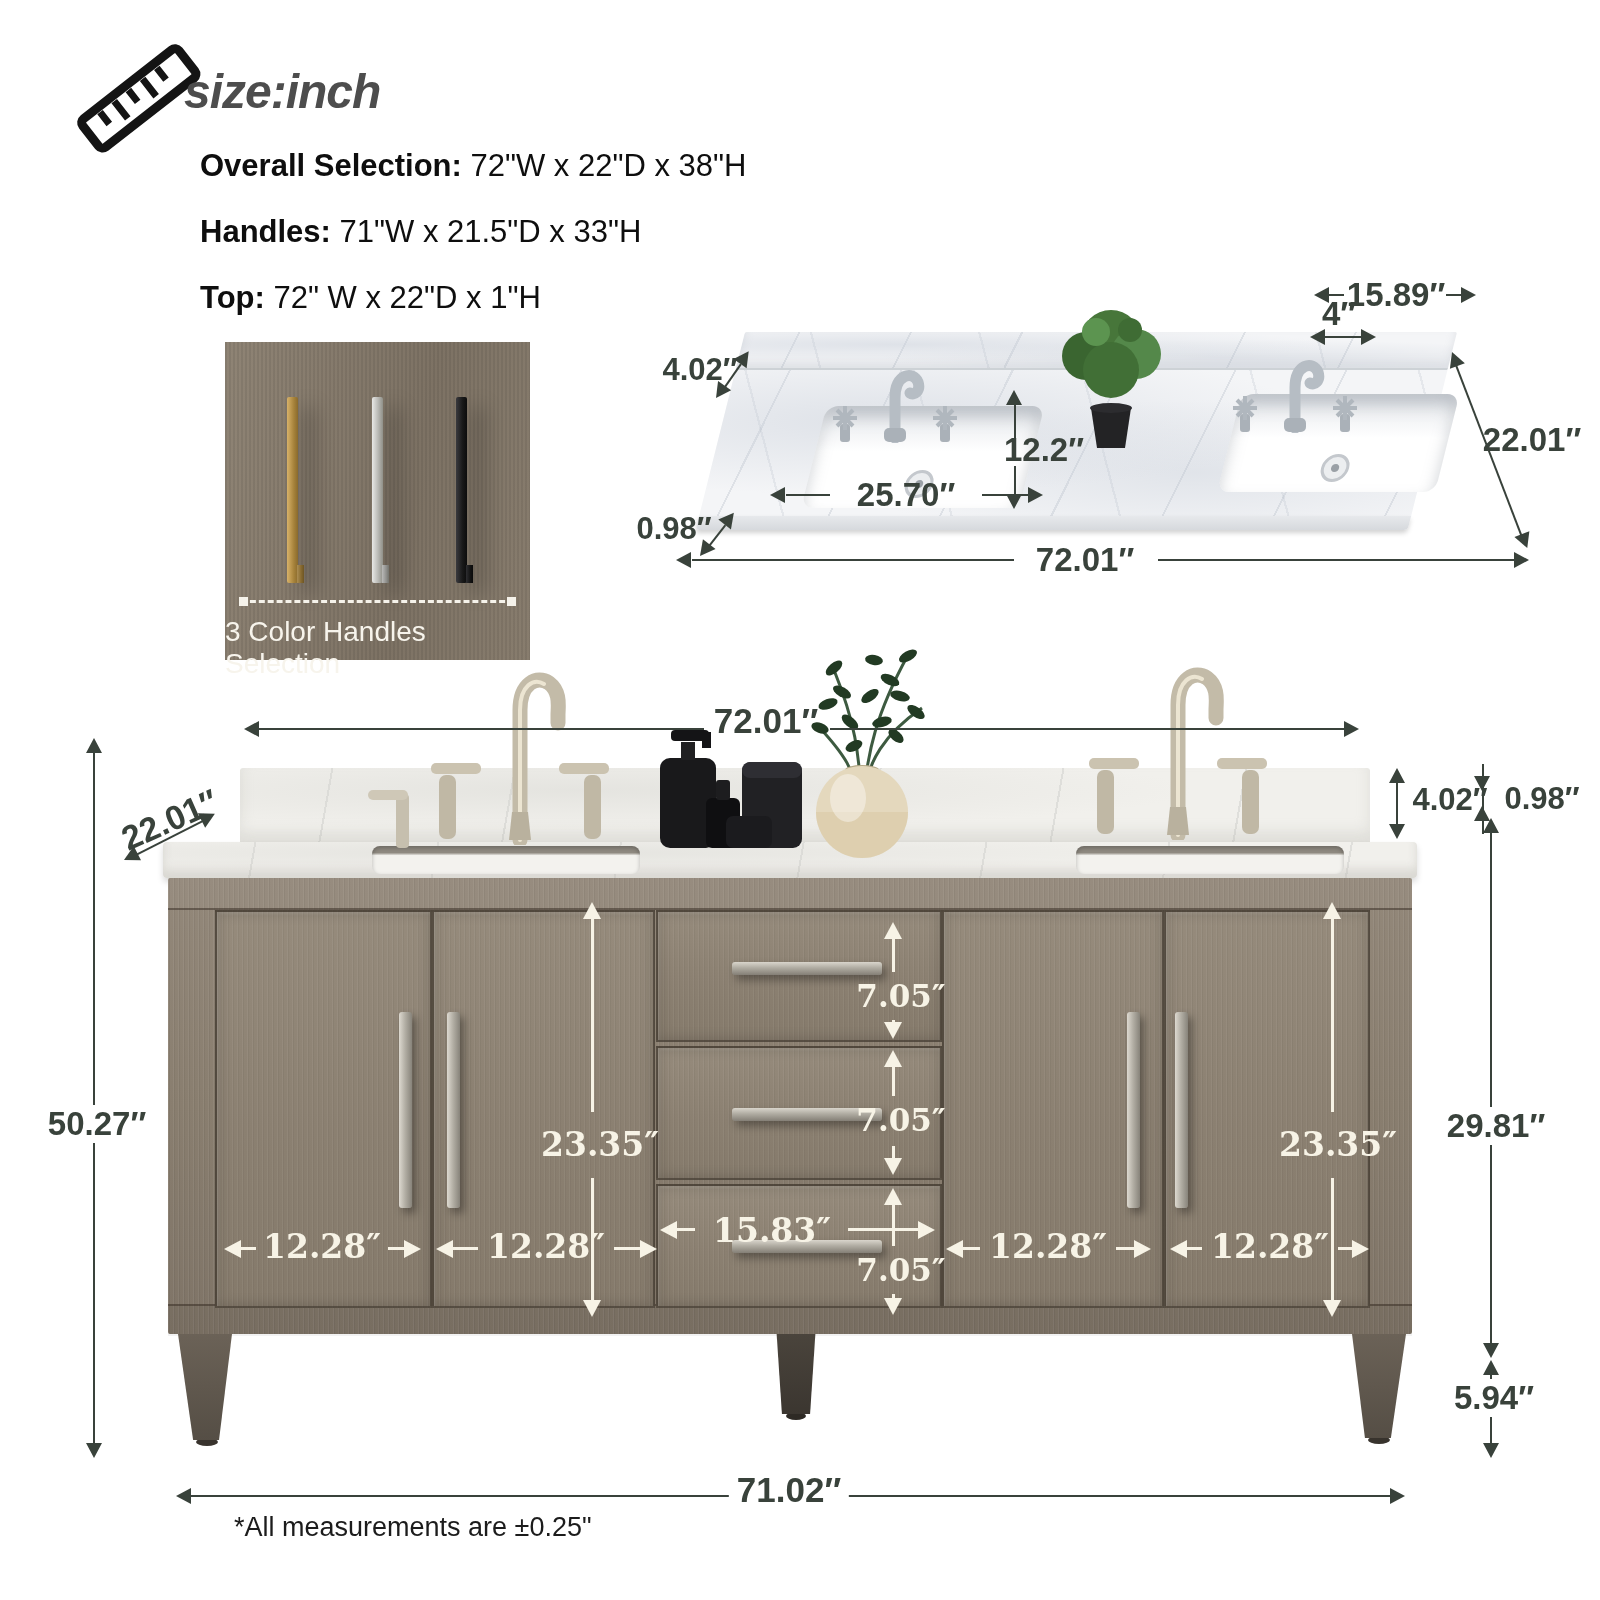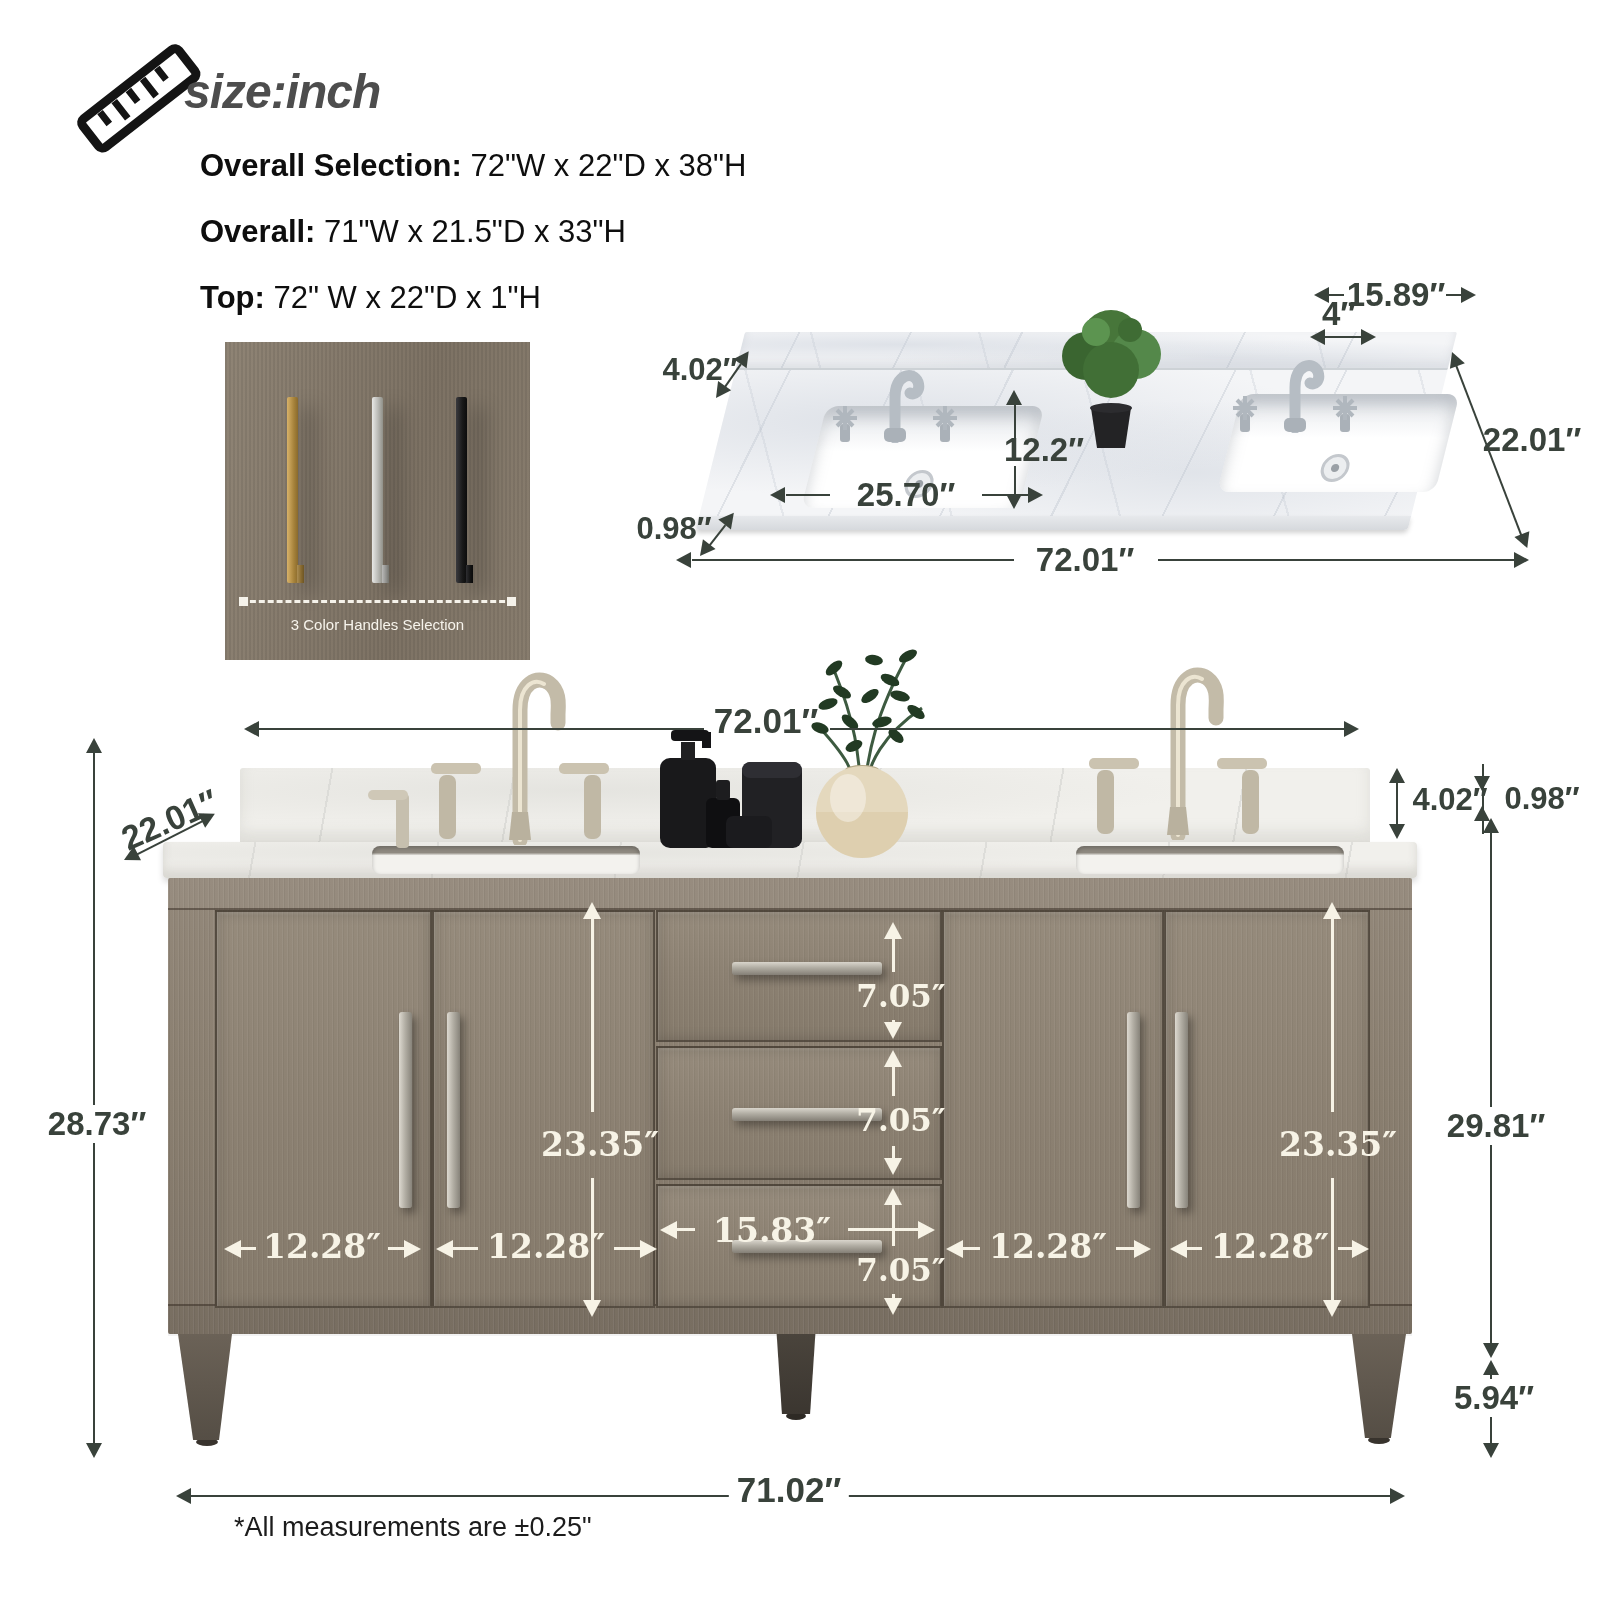--- a/index.html
+++ b/index.html
@@ -52,35 +52,35 @@
       <rect x="20" y="47" width="122" height="36" rx="5" fill="#fff" stroke="#141414" stroke-width="9"></rect>
       <path d="M42,52 v15 M60,52 v22 M78,52 v15 M96,52 v22 M114,52 v15" stroke="#141414" stroke-width="7" fill="none"></path>
     </g>
   </svg>
   <div class="abs" style="left:184px;top:64px;font-size:48px;font-style:italic;font-weight:800;color:#4d4d4d;letter-spacing:-1px;">size:inch</div>
 
   <div class="spec" style="top:148px;">
     <b>Overall Selection:</b><span> 72"W x 22"D x 38"H</span>
   </div>
   <div class="spec" style="top:214px;">
-    <b>Overall:</b><span> 71"W x 21.5"D x 33"H</span>
+    <b>Handles:</b><span> 71"W x 21.5"D x 33"H</span>
   </div>
   <div class="spec" style="top:280px;">
     <b>Top:</b><span> 72" W x 22"D x 1"H</span>
   </div>
 
   <div class="abs" style="left:225px;top:342px;width:305px;height:318px;background:repeating-linear-gradient(90deg,rgba(0,0,0,.07) 0 2px,transparent 2px 4px),linear-gradient(100deg,#8f8475,#7d7264 60%,#887d6e);">
     <div class="sel-handle" style="left:62px;background:linear-gradient(90deg,#d8b269,#a8843c 60%,#8a6a2c);"></div>
     <div class="sel-handle" style="left:147px;background:linear-gradient(90deg,#e8e8e6,#b9b9b5 55%,#909088);"></div>
     <div class="sel-handle" style="left:231px;background:linear-gradient(90deg,#3a3a3e,#191919 60%,#0c0c0c);"></div>
     <div class="abs" style="left:16px;right:16px;top:258px;border-top:3px dashed #f5f2ea;">
       <div class="sq" style="left:-2px;"></div>
       <div class="sq" style="right:-2px;"></div>
     </div>
-    <div class="abs" style="left:0;right:0;top:274px;text-align:center;font-size:15px;color:#f7f4ec;">3 Color Handles Selection</div>
+    <div class="abs" style="left:0;right:0;top:274px;font-size:28px;color:#f7f4ec;">3 Color Handles Selection</div>
   </div>
 
   <div class="abs" style="left:745px;top:332px;width:712px;height:198px;transform:skewX(-14deg);transform-origin:0 0;">
     <div class="marble" style="position:absolute;left:0;top:0;right:0;height:36px;border-bottom:2px solid #cdd2d6;border-radius:2px 2px 0 0;box-shadow:inset 0 -6px 8px rgba(160,168,178,.25);"></div>
     <div class="marble" style="position:absolute;left:0;top:38px;right:0;height:146px;"></div>
     <div style="position:absolute;left:0;top:184px;right:0;height:14px;background:linear-gradient(180deg,#e7e9ec,#d6d9dd);border-radius:0 0 4px 4px;box-shadow:0 3px 5px rgba(0,0,0,.18);"></div>
     <div class="ct-sink" style="left:100px;top:74px;width:218px;height:102px;">
       <div class="drain" style="left:98px;top:64px;"></div>
     </div>
     <div class="ct-sink" style="left:512px;top:62px;width:218px;height:98px;">
@@ -283,21 +283,21 @@
   <span class="dim dk" style="left:1450px;top:800px;font-size:31px;">4.02″</span>
   <div class="ah u" style="left:1389px;top:768px;"></div>
   <div class="vl" style="left:1396px;top:782px;height:42px;"></div>
   <div class="ah d" style="left:1389px;top:824px;"></div>
 
   <span class="dim dk bg" style="left:1542px;top:799px;font-size:31px;">0.98″</span>
   <div class="vl" style="left:1482px;top:764px;height:70px;"></div>
   <div class="ah d" style="left:1474px;top:776px;"></div>
   <div class="ah u" style="left:1474px;top:806px;"></div>
 
-  <span class="dim dk bg" style="left:97px;top:1124px;font-size:33px;">28.73″</span>
+  <span class="dim dk bg" style="left:97px;top:1124px;font-size:33px;">50.27″</span>
   <div class="ah u" style="left:86px;top:738px;"></div>
   <div class="vl" style="left:93px;top:753px;height:690px;"></div>
   <div class="ah d" style="left:86px;top:1443px;"></div>
 
   <span class="dim dk bg" style="left:1496px;top:1126px;font-size:33px;">29.81″</span>
   <div class="ah u" style="left:1483px;top:818px;"></div>
   <div class="vl" style="left:1490px;top:833px;height:510px;"></div>
   <div class="ah d" style="left:1483px;top:1343px;"></div>
 
   <span class="dim dk bg" style="left:1494px;top:1398px;font-size:33px;">5.94″</span>

